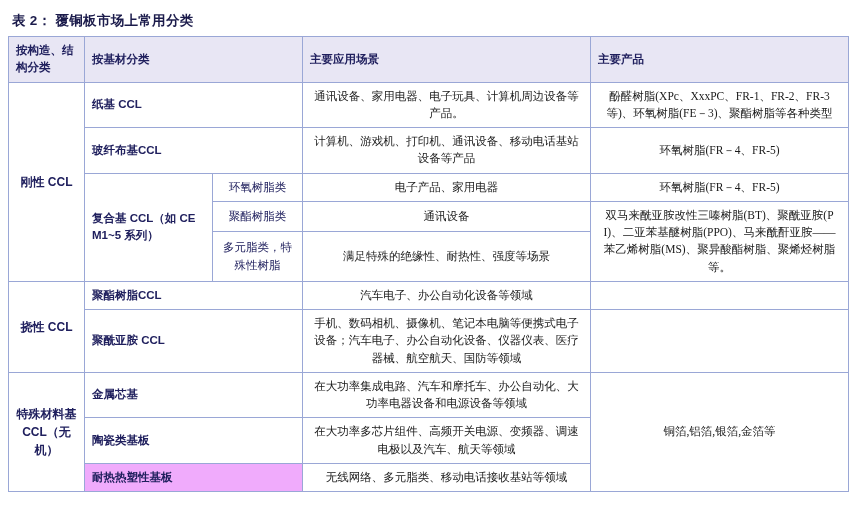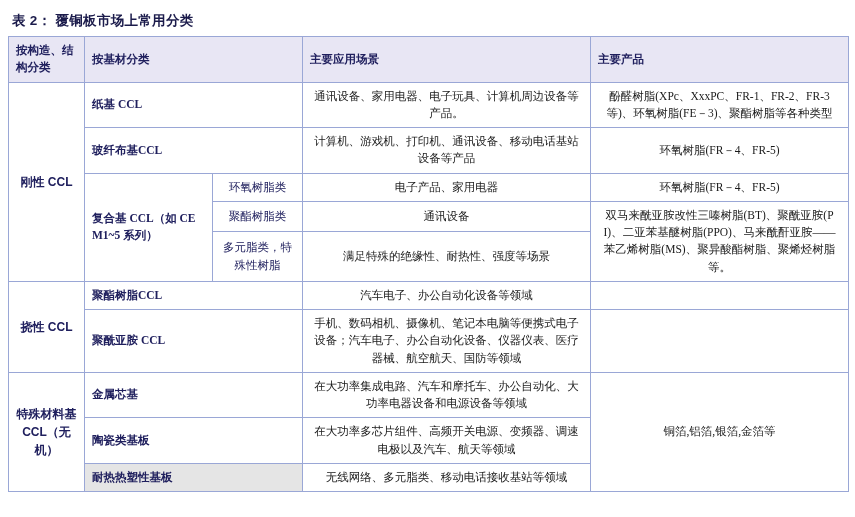--- a/index.html
+++ b/index.html
@@ -53,21 +53,21 @@
   }
   .cat1 {
     font-family: "Liberation Sans", sans-serif;
     font-weight: bold;
     color: #20205e;
     text-align: center;
     font-size: 12px;
     margin-left: 32px;
   }
   .cat2 {
-    font-family: Liberation Serif, serif;
+    font-family: Liberation Sans, sans-serif;
     font-weight: bold;
     color: #20205e;
     font-size: 11.5px;
     text-align: left;
   }
   .cat3 {
     font-family: "Liberation Sans", sans-serif;
     font-weight: normal;
     color: #20205e;
     font-size: 11.5px;
@@ -75,21 +75,21 @@
   }
   .body-cell {
     color: #1a1a1a;
     font-size: 11.5px;
     text-align: center;
   }
   .body-cell.center {
     text-align: center;
   }
   .shaded {
-    background: #e5e5e5;
+    background: #f0abfc;
   }
   .src {
     margin-top: 9px;
     padding-left: 4px;
     font-size: 11.5px;
     color: #333333;
   }
   .colw1 { width: 76px; }
   .colw2 { width: 128px; }
   .colw3 { width: 90px; }

